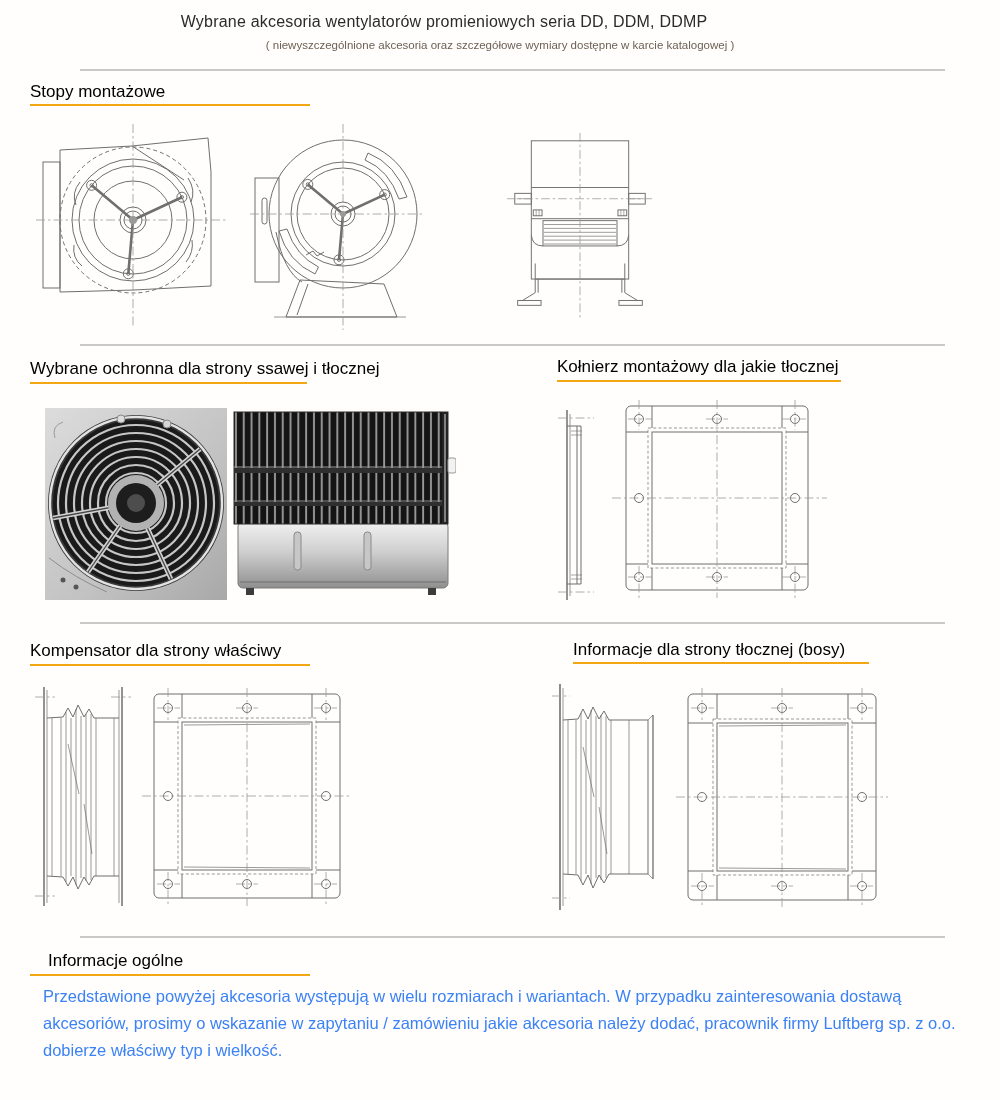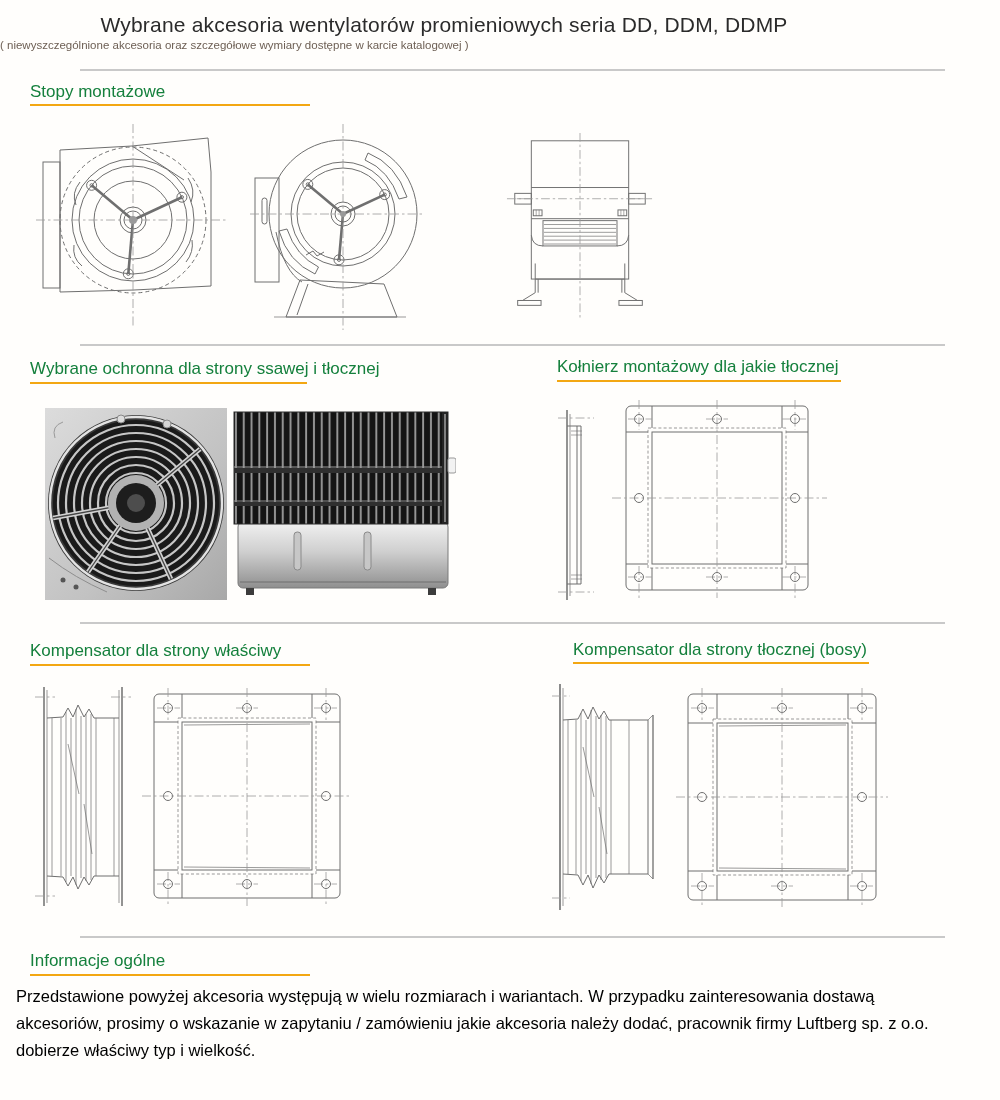--- a/index.html
+++ b/index.html
@@ -1,24 +1,24 @@
 <!DOCTYPE html>
 <html><head>
 <meta charset="utf-8">
 <style>
   *{margin:0;padding:0;box-sizing:border-box}
   html,body{width:1000px;height:1100px}
   body{position:relative;background:#fffefc;font-family:"Liberation Sans",sans-serif;overflow:hidden;color:#333}
   .abs{position:absolute}
-  .title{left:0;top:13px;width:888px;text-align:center;font-size:21px;font-weight:400;color:#2b2b2b;letter-spacing:.2px}
-  .subtitle{left:0;top:39px;width:1000px;font-size:11.5px;color:#6e6055}
+  .title{left:0;top:13px;width:888px;text-align:center;font-size:16px;font-weight:400;color:#2b2b2b;letter-spacing:.2px}
+  .subtitle{left:0;top:39px;width:1000px;text-align:center;font-size:11.5px;color:#6e6055}
   .divider{left:80px;width:865px;height:2px;background:#c9c9c9}
-  .hd{font-size:17px;font-weight:400;color:#15803d;white-space:nowrap}
+  .hd{font-size:17px;font-weight:400;color:#000000;white-space:nowrap}
   .ul{height:2px;background:#f3a712}
-  .para{left:16px;top:983px;width:944px;font-size:16.5px;line-height:27px;color:#000000}
+  .para{left:43px;top:983px;width:944px;font-size:16.5px;line-height:27px;color:#3b82f6}
   svg{display:block}
   .ln{stroke:#6f6f6f;fill:none;stroke-width:1}
   .cl{stroke:#9b9b9b;stroke-width:.8;stroke-dasharray:9 3 2.5 3;fill:none}
 </style>
 </head>
 <body>
 
 <div class="abs title">Wybrane akcesoria wentylatorów promieniowych seria DD, DDM, DDMP</div>
 <div class="abs subtitle">( niewyszczególnione akcesoria oraz  szczegółowe wymiary dostępne w karcie katalogowej )</div>
 <div class="abs divider" style="top:69px"></div>
@@ -267,21 +267,21 @@
     <line x1="94" y1="19" x2="116" y2="19"></line>
       <line x1="94" y1="177" x2="116" y2="177"></line>
   </g>
 </svg>
 
 <div class="abs divider" style="top:622px"></div>
 
 <h2 class="abs hd" style="left:30px;top:641px">Kompensator dla strony właściwy</h2>
 <div class="abs ul" style="left:30px;top:664px;width:280px"></div>
 
-<h2 class="abs hd" style="left:573px;top:640px">Kompensator dla strony tłocznej (bosy)</h2>
+<h2 class="abs hd" style="left:573px;top:640px">Informacje dla strony tłocznej (bosy)</h2>
 <div class="abs ul" style="left:573px;top:662px;width:296px"></div>
 
 <svg class="abs" style="left:35px;top:684px" width="100" height="225" viewBox="0 0 100 225">
   <g class="ln">
     <line x1="9" y1="3" x2="9" y2="222" stroke-width="1.5"></line>
     <line x1="12" y1="6" x2="12" y2="219" stroke-width="0.7"></line>
     <line x1="87" y1="3" x2="87" y2="222" stroke-width="1.5"></line>
     <line x1="84" y1="6" x2="84" y2="219" stroke-width="0.7"></line>
     <path d="M12,34 L28,33 L33,24 L38,33 L43,21 L49,33 L54,25 L59,34 L84,34"></path>
     <path d="M12,192 L28,193 L33,202 L38,193 L43,205 L49,193 L54,201 L59,192 L84,192"></path>
@@ -411,15 +411,15 @@
       <line x1="174" y1="20" x2="197" y2="20"></line>
     <line x1="15" y1="198" x2="38" y2="198"></line>
       <line x1="174" y1="198" x2="197" y2="198"></line>
     <line x1="95" y1="20" x2="117" y2="20"></line>
       <line x1="95" y1="198" x2="117" y2="198"></line>
   </g>
 </svg>
 
 <div class="abs divider" style="top:936px"></div>
 
-<h2 class="abs hd" style="left:30px;top:951px">Informacje ogólne</h2>
+<h2 class="abs hd" style="left:48px;top:951px">Informacje ogólne</h2>
 <div class="abs ul" style="left:30px;top:974px;width:280px"></div>
 <p class="abs para">Przedstawione powyżej akcesoria występują w wielu rozmiarach i wariantach. W przypadku zainteresowania dostawą akcesoriów, prosimy o wskazanie w zapytaniu / zamówieniu jakie akcesoria należy dodać, pracownik firmy Luftberg sp. z o.o. dobierze właściwy typ i wielkość.</p>
 
 </body></html>

